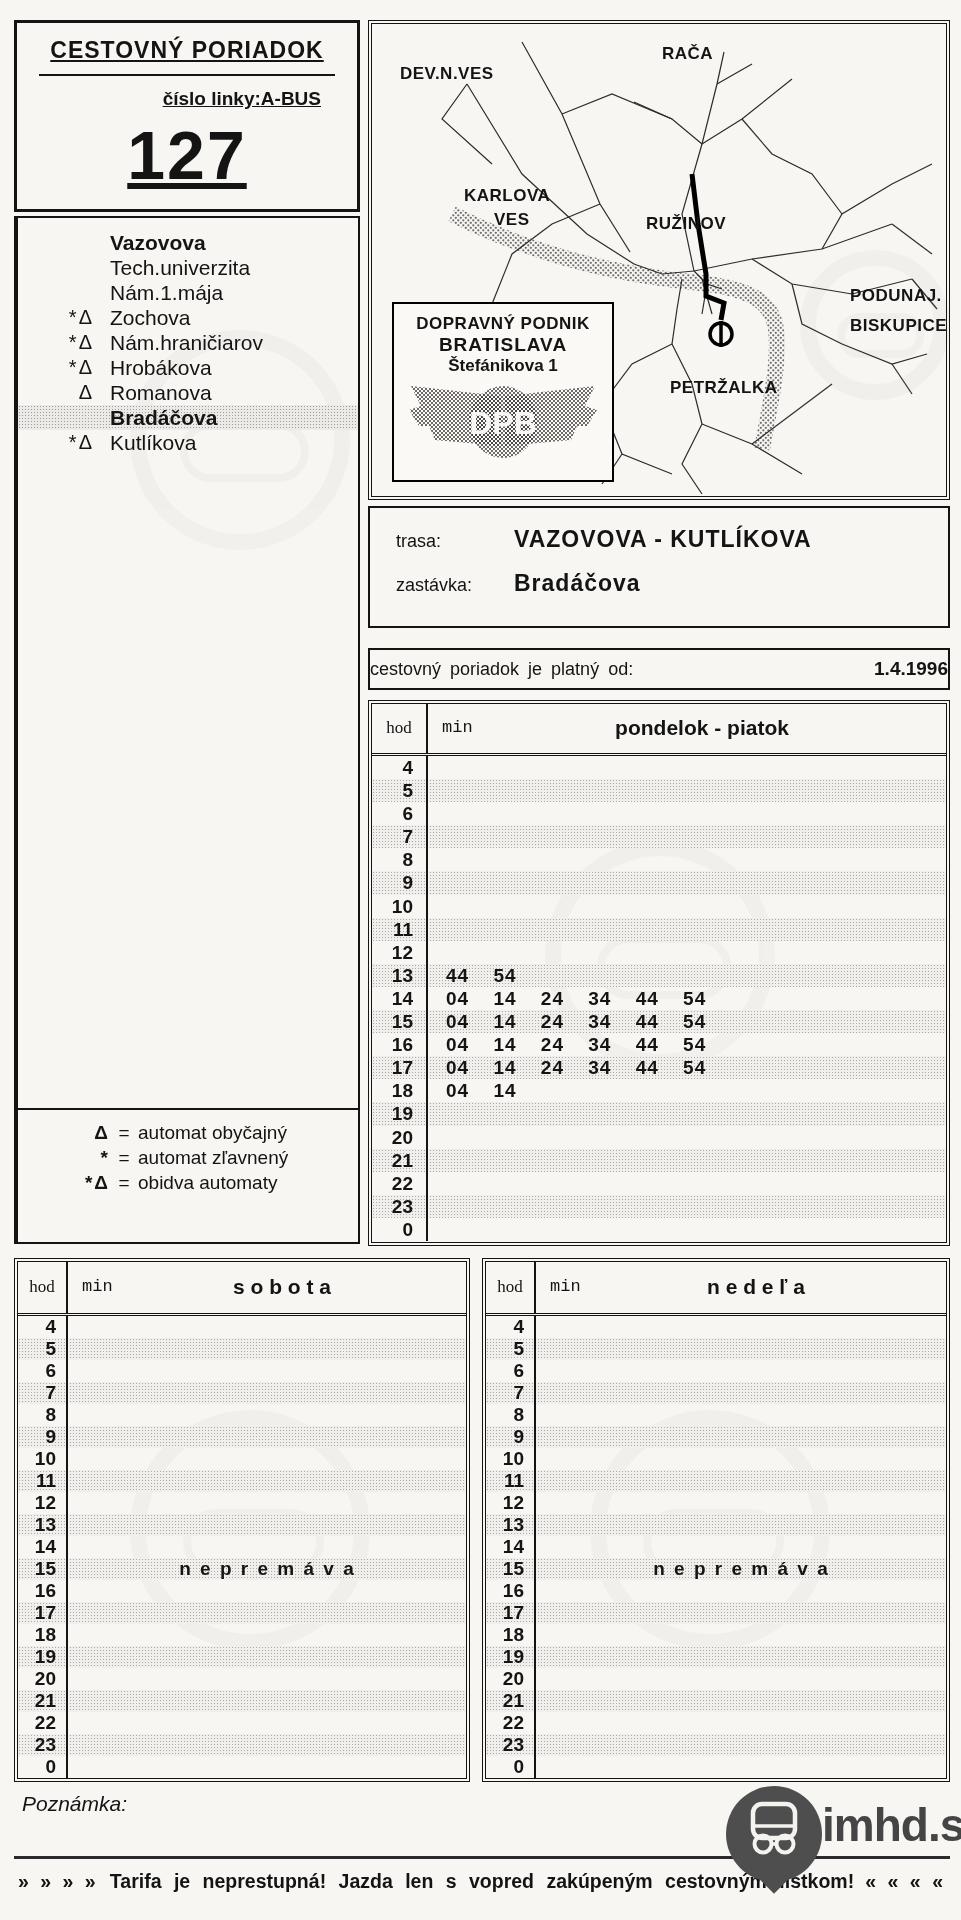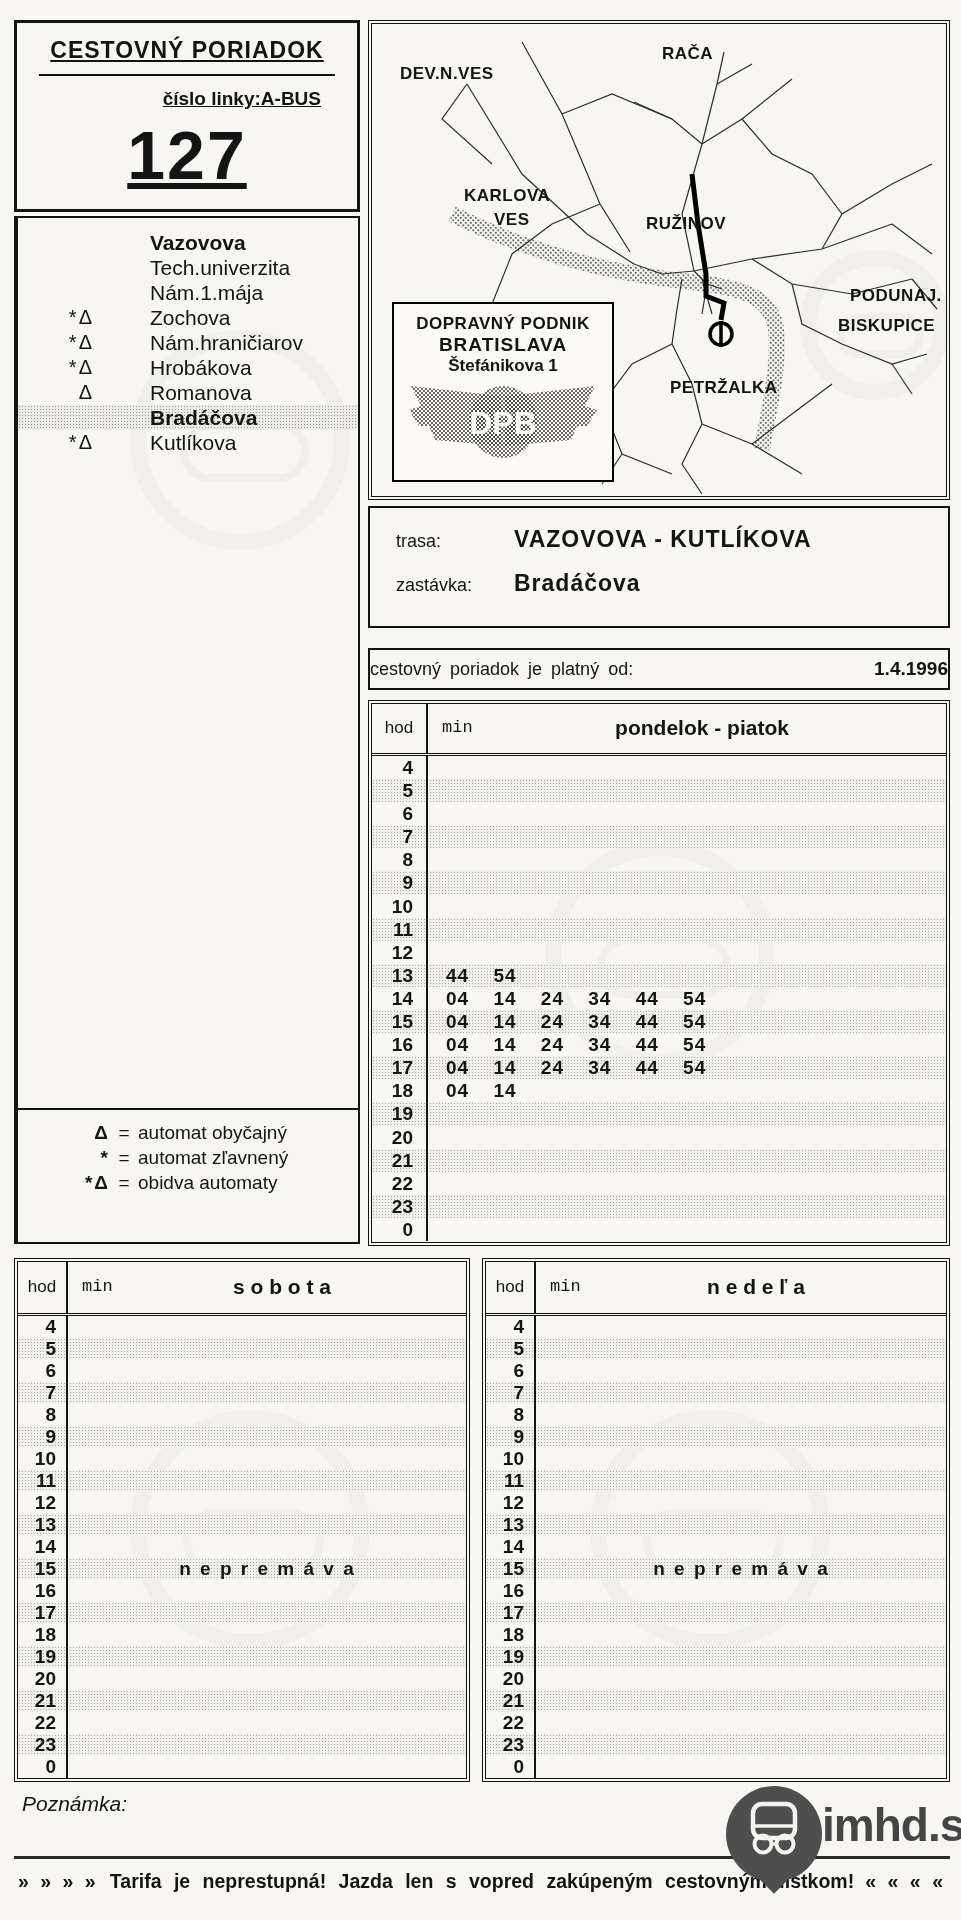--- a/index.html
+++ b/index.html
@@ -15,21 +15,21 @@
   
   #header-box { left:14px; top:20px; width:346px; height:192px; border:3px solid #141414;text-decoration:underline; }
   .hdr-title { text-align:center; font-weight:bold; font-size:23px; letter-spacing:1px; margin-top:14px; }
   .hdr-rule { height:2px; background:#141414; margin:10px 22px 0 22px; }
   .hdr-line2 { display:flex; justify-content:flex-end; padding:12px 36px 0 36px; font-weight:bold; font-size:19px; }
   .hdr-num { text-align:center; font-size:68px; font-weight:bold; letter-spacing:2px; margin-top:6px; }
 
   
   #stations-box { left:14px; top:216px; width:346px; height:1028px; border:2px solid #141414; border-left:4px solid #141414; }
   .stations-list { padding-top:12px; }
-  .st-row { height:25px; line-height:25px; display:flex; font-size:21px;gap:40px; }
+  .st-row { height:25px; line-height:25px; display:flex; font-size:21px; }
   .st-sym { width:78px; text-align:right; font-size:20px; letter-spacing:2px; padding-right:2px; }
   .st-name { padding-left:14px; }
   .st-row.bold .st-name { font-weight:bold; }
   .st-row.highlight { background-image: radial-gradient(#9c9c9c 0.8px, rgba(0,0,0,0) 0.9px); background-size:3px 3px; background-color:#eceae6; }
 
   .legend { position:absolute; left:0; right:0; top:890px; border-top:2px solid #141414; padding-top:10px; }
   .lg-row { display:flex; height:25px; line-height:25px; font-size:19px; }
   .lg-sym { width:92px; text-align:right; letter-spacing:2px; font-weight:bold; }
   .lg-eq { width:28px; text-align:center; }
   .lg-text { }
@@ -49,21 +49,21 @@
   .tr-value { font-size:23px; font-weight:bold; letter-spacing:1px; }
   #valid-box { left:368px; top:648px; width:582px; height:42px; border:2px solid #141414; display:flex; align-items:center; justify-content:space-between; gap:18px; }
   .valid-label { font-size:18px; word-spacing:4px; }
   .valid-date { font-size:19px; font-weight:bold; }
 
   
   .ttable { border:4px double #141414; }
   #weekday-table { left:368px; top:700px; width:582px; height:546px; }
   .thead { display:grid; border-bottom:3px double #141414; }
   #weekday-table .thead { grid-template-columns:56px 80px 1fr 50px; height:52px; line-height:48px; }
-  .th-hod { border-right:2px solid #141414; text-align:center; font-family:Liberation Sans, sans-serif; font-size:17px; }
+  .th-hod { border-right:2px solid #141414; text-align:center; font-family:Liberation Serif, serif; font-size:17px; }
   .th-min { padding-left:14px; font-family:"Liberation Mono", monospace; font-size:17px; }
   .th-title { text-align:center; font-weight:bold; font-size:21px; }
   .tbody { }
   .trow { display:grid; grid-template-columns:56px 1fr; }
   #weekday-table .trow { height:23.1px; line-height:23.1px; }
   .td-hour { border-right:2px solid #141414; text-align:right; padding-right:13px; font-size:19px; font-weight:bold; }
   .td-times { padding-left:18px; font-size:19px; font-weight:bold; word-spacing:18px; letter-spacing:1px; white-space:pre; }
   .trow.center .td-times { text-align:center; padding-left:0; word-spacing:2px; letter-spacing:1px; }
 
   #sat-table { left:14px; top:1258px; width:456px; height:524px; }
@@ -219,21 +219,21 @@
         <circle cx="349" cy="310" r="11" fill="none" stroke="#000" stroke-width="3.5"></circle>
         <path d="M349,297 L349,323" stroke="#000" stroke-width="3.5"></path>
       </g>
     </svg>
     <div class="map-label" style="left:28px; top:40px;">DEV.N.VES</div>
     <div class="map-label" style="left:290px; top:20px;">RAČA</div>
     <div class="map-label" style="left:92px;  top:162px;">KARLOVA</div>
     <div class="map-label" style="left:122px; top:186px;">VES</div>
     <div class="map-label" style="left:274px; top:190px;">RUŽINOV</div>
     <div class="map-label" style="left:478px; top:262px;">PODUNAJ.</div>
-    <div class="map-label" style="left:466px; top:292px;">BISKUPICE</div>
+    <div class="map-label" style="left:478px; top:292px;">BISKUPICE</div>
     <div class="map-label" style="left:298px; top:354px;">PETRŽALKA</div>
 
     
     <div id="dpb-box">
       <div class="dpb-l1">DOPRAVNÝ PODNIK</div>
       <div class="dpb-l2">BRATISLAVA</div>
       <div class="dpb-l3">Štefánikova 1</div>
       <svg width="196" height="84" viewBox="0 0 196 84" style="margin-top:4px;">
         <defs>
           <pattern id="wingPat" width="4" height="4" patternUnits="userSpaceOnUse">

